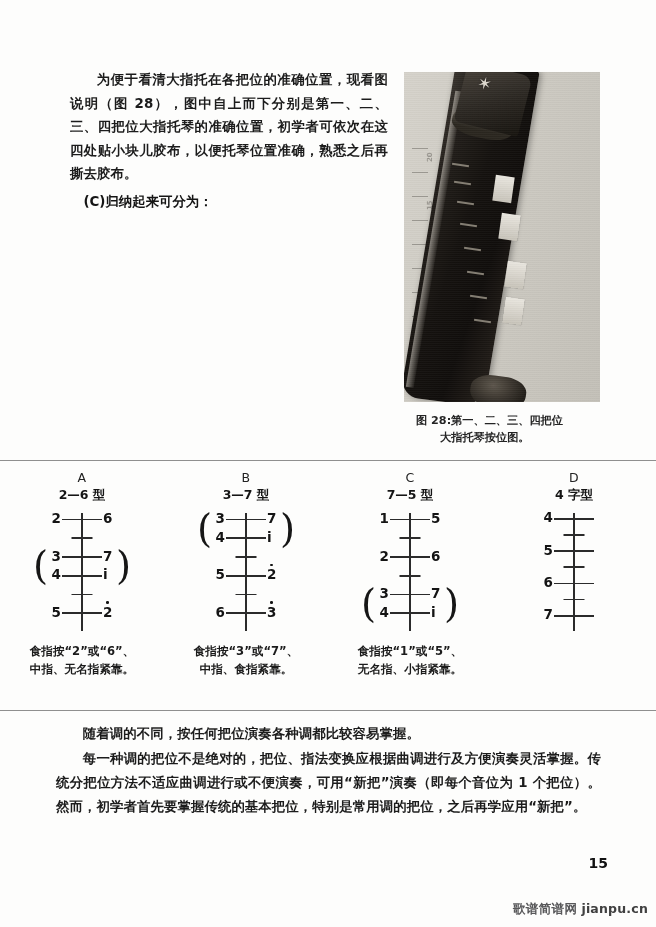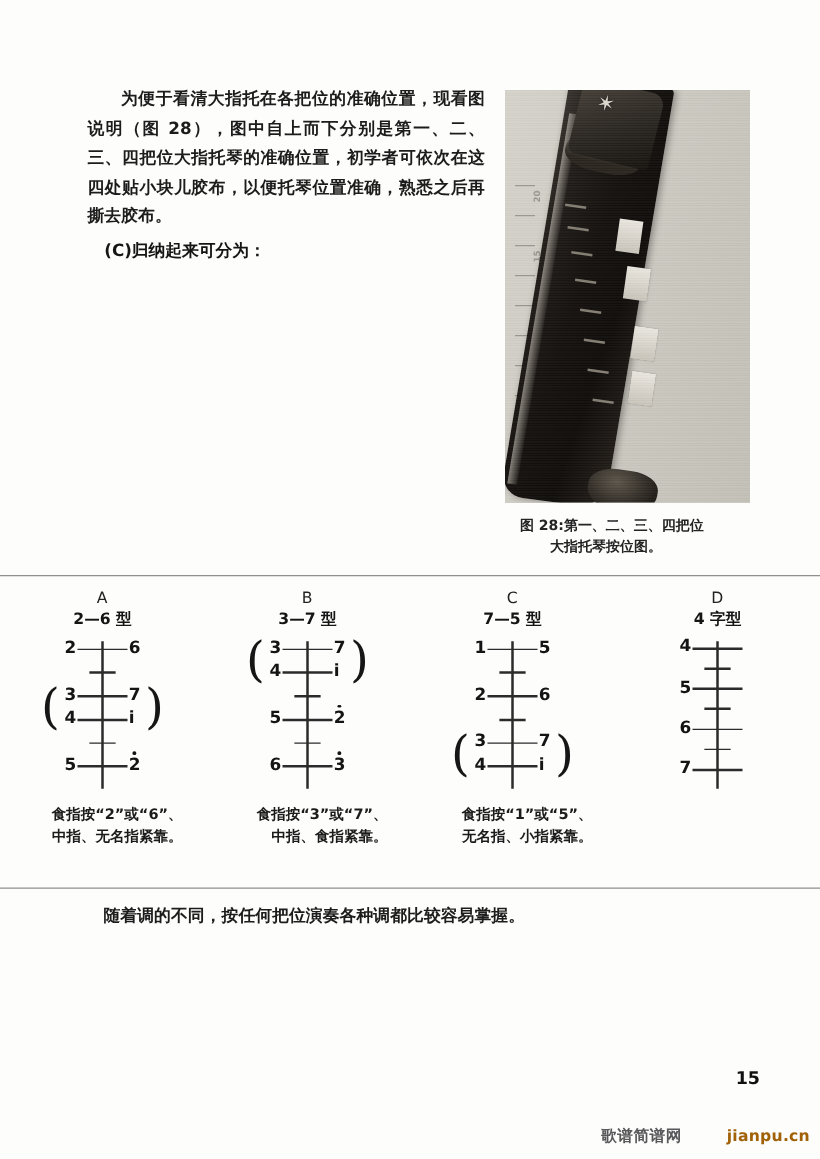--- a/index.html
+++ b/index.html
@@ -292,21 +292,21 @@
     border-radius: 50%;
     background: #141414;
   }
 
   .dcaption {
     margin-top: 12px;
     font-size: 11.6px;
     line-height: 17.5px;
     font-weight: 700;
     color: #1b1b1b;
-    text-align: right;
+    text-align: center;
     width: 128px;
   }
   .dcaption span { display: block; }
 
   
   .bottom {
     position: absolute;
     left: 56px;
     top: 722px;
     width: 545px;
@@ -324,21 +324,21 @@
   }
   .site {
     position: absolute;
     right: 8px;
     top: 901px;
     font-size: 12.5px;
     line-height: 16px;
     white-space: nowrap;
   }
   .site .cn { color: #58585a; font-weight: 600; letter-spacing: .4px; }
-  .site .en { color: #a16207; font-weight: 700; letter-spacing: .2px; margin-left: 32px; }
+  .site .en { color: #404040; font-weight: 700; letter-spacing: .2px; }
 </style>
 </head>
 <body>
 
 <div class="page">
 
   <div class="top-section">
 
     <div class="text-col">
       <p class="para indent">为便于看清大指托在各把位的准确位置，现看图说明（图 28），图中自上而下分别是第一、二、三、四把位大指托琴的准确位置，初学者可依次在这四处贴小块儿胶布，以便托琴位置准确，熟悉之后再撕去胶布。</p>
@@ -497,20 +497,21 @@
           <div class="fretline major" style="top: 101.836px;"></div>
           <div class="lbl left" style="top: 95.3356px;">7</div>
         </div>
       </div>
     </div>
 
   <div class="rule r2"></div>
 
   <div class="bottom">
     <p class="para indent">随着调的不同，按任何把位演奏各种调都比较容易掌握。</p>
+    <p class="para indent">每一种调的把位不是绝对的，把位、指法变换应根据曲调进行及方便演奏灵活掌握。传统分把位方法不适应曲调进行或不便演奏，可用“新把”演奏（即每个音位为 1 个把位）。然而，初学者首先要掌握传统的基本把位，特别是常用调的把位，之后再学应用“新把”。</p>
   </div>
 
   <div class="pageno">15</div>
   <div class="site">
     <span class="cn">歌谱简谱网</span>
     <span class="en">jianpu.cn</span>
   </div>
 
 </div>
 

